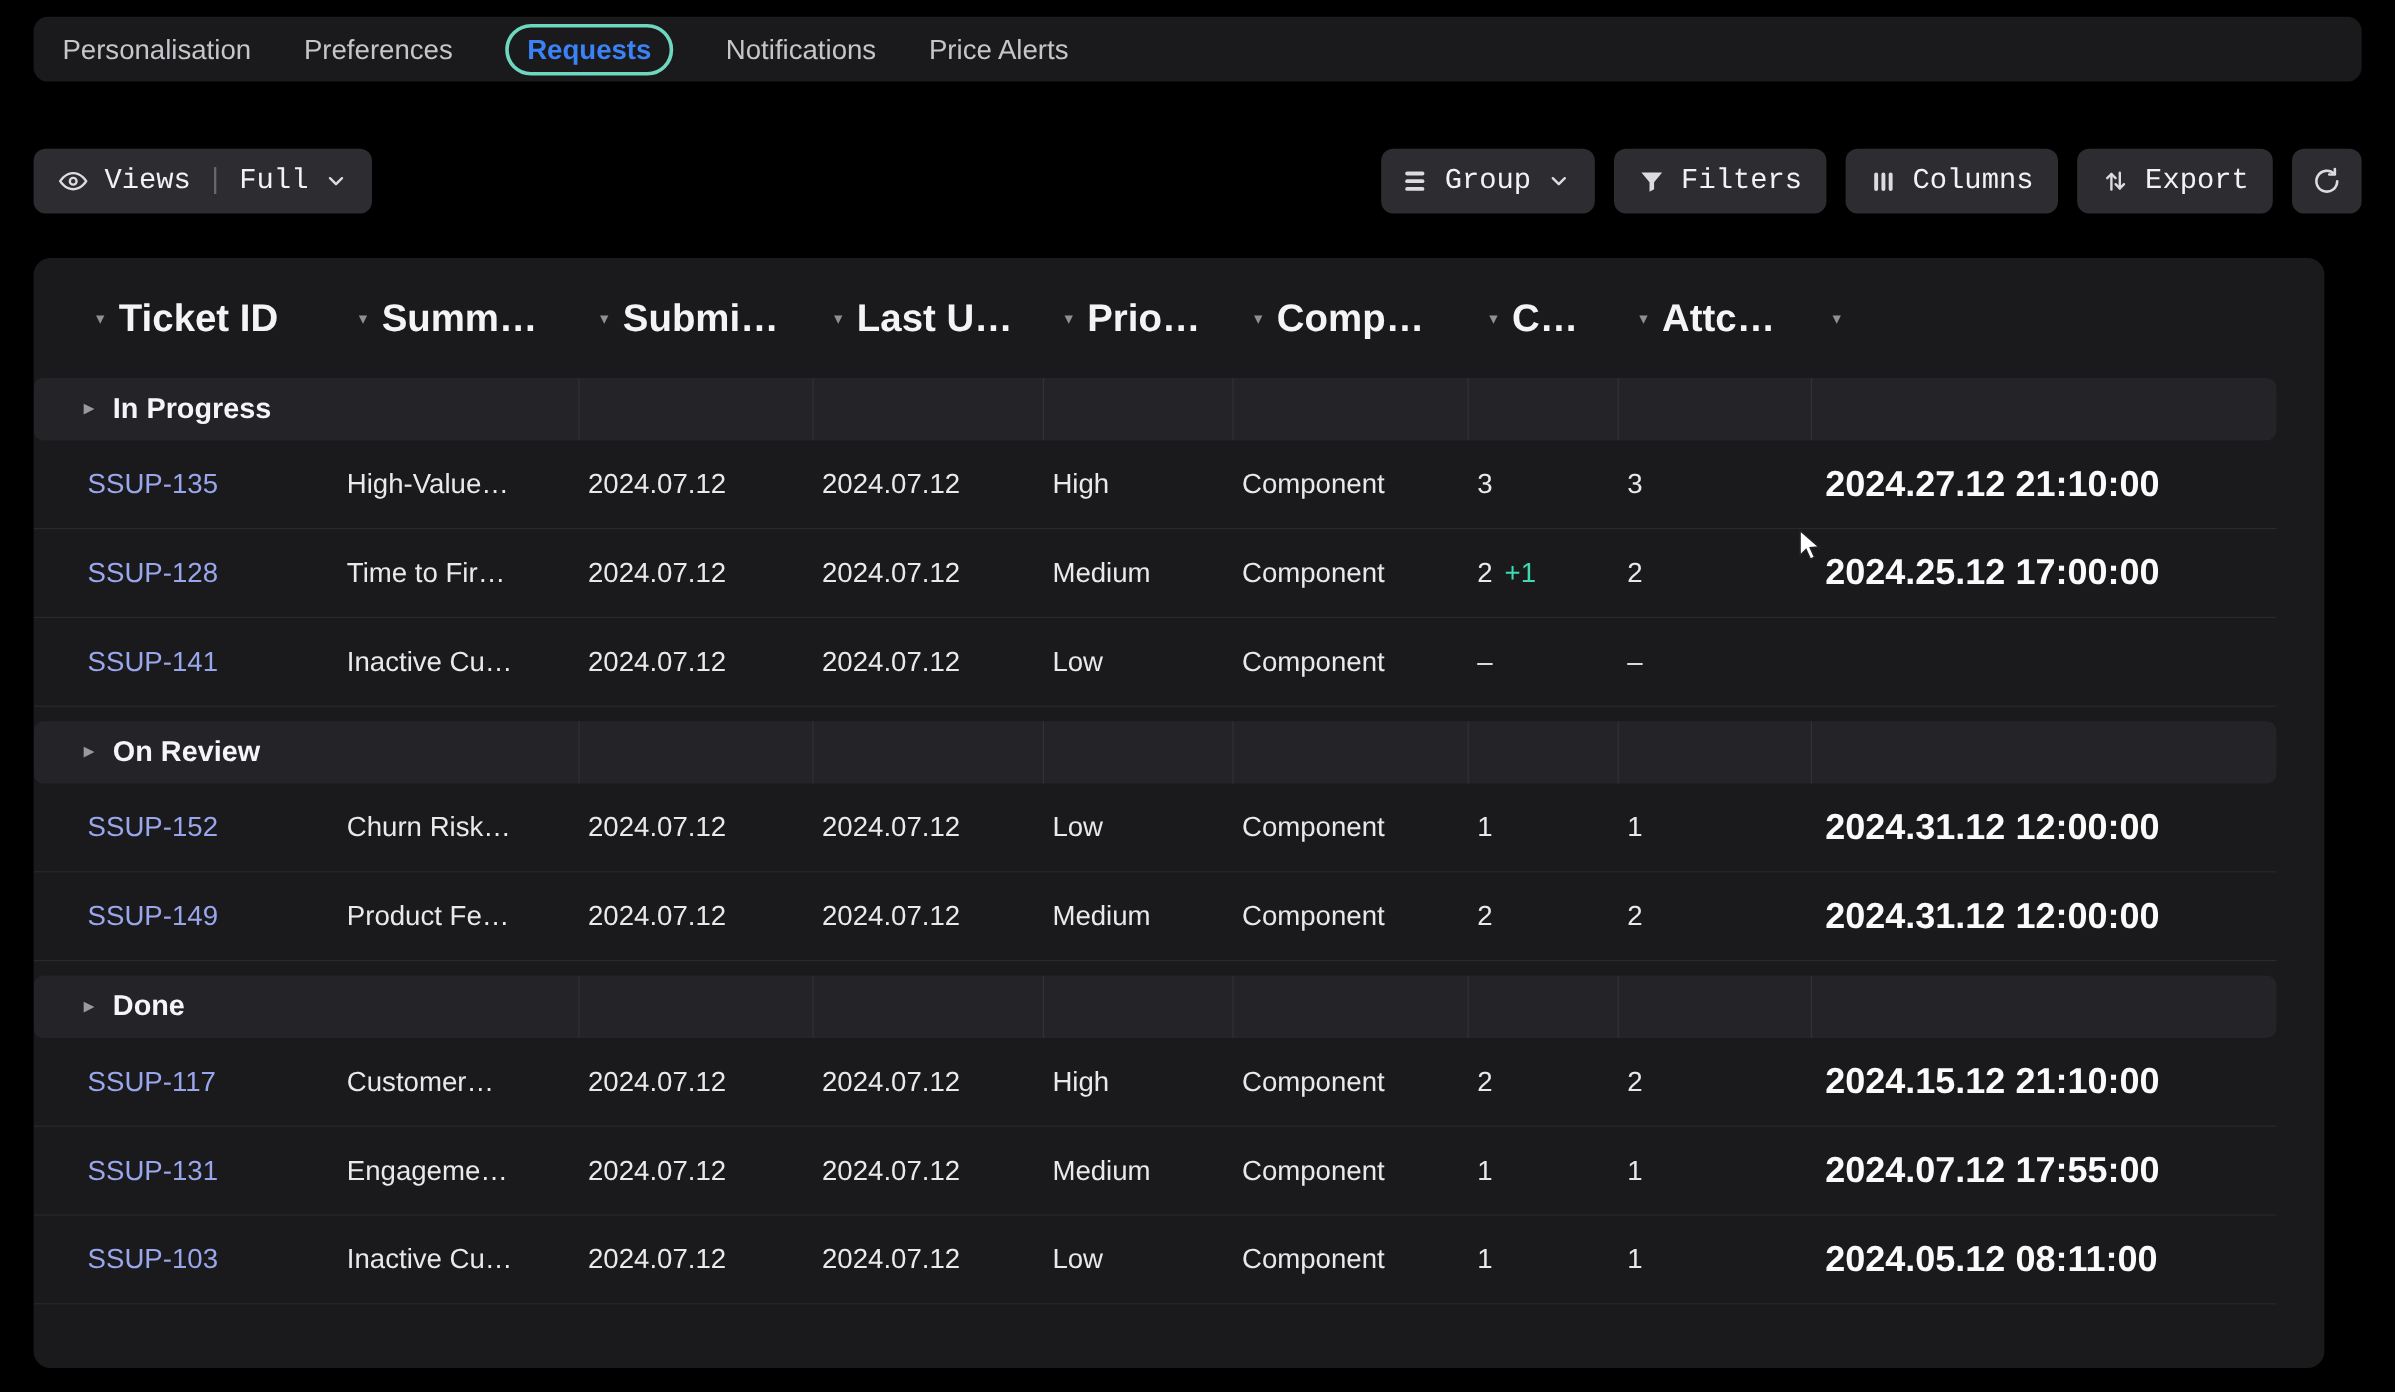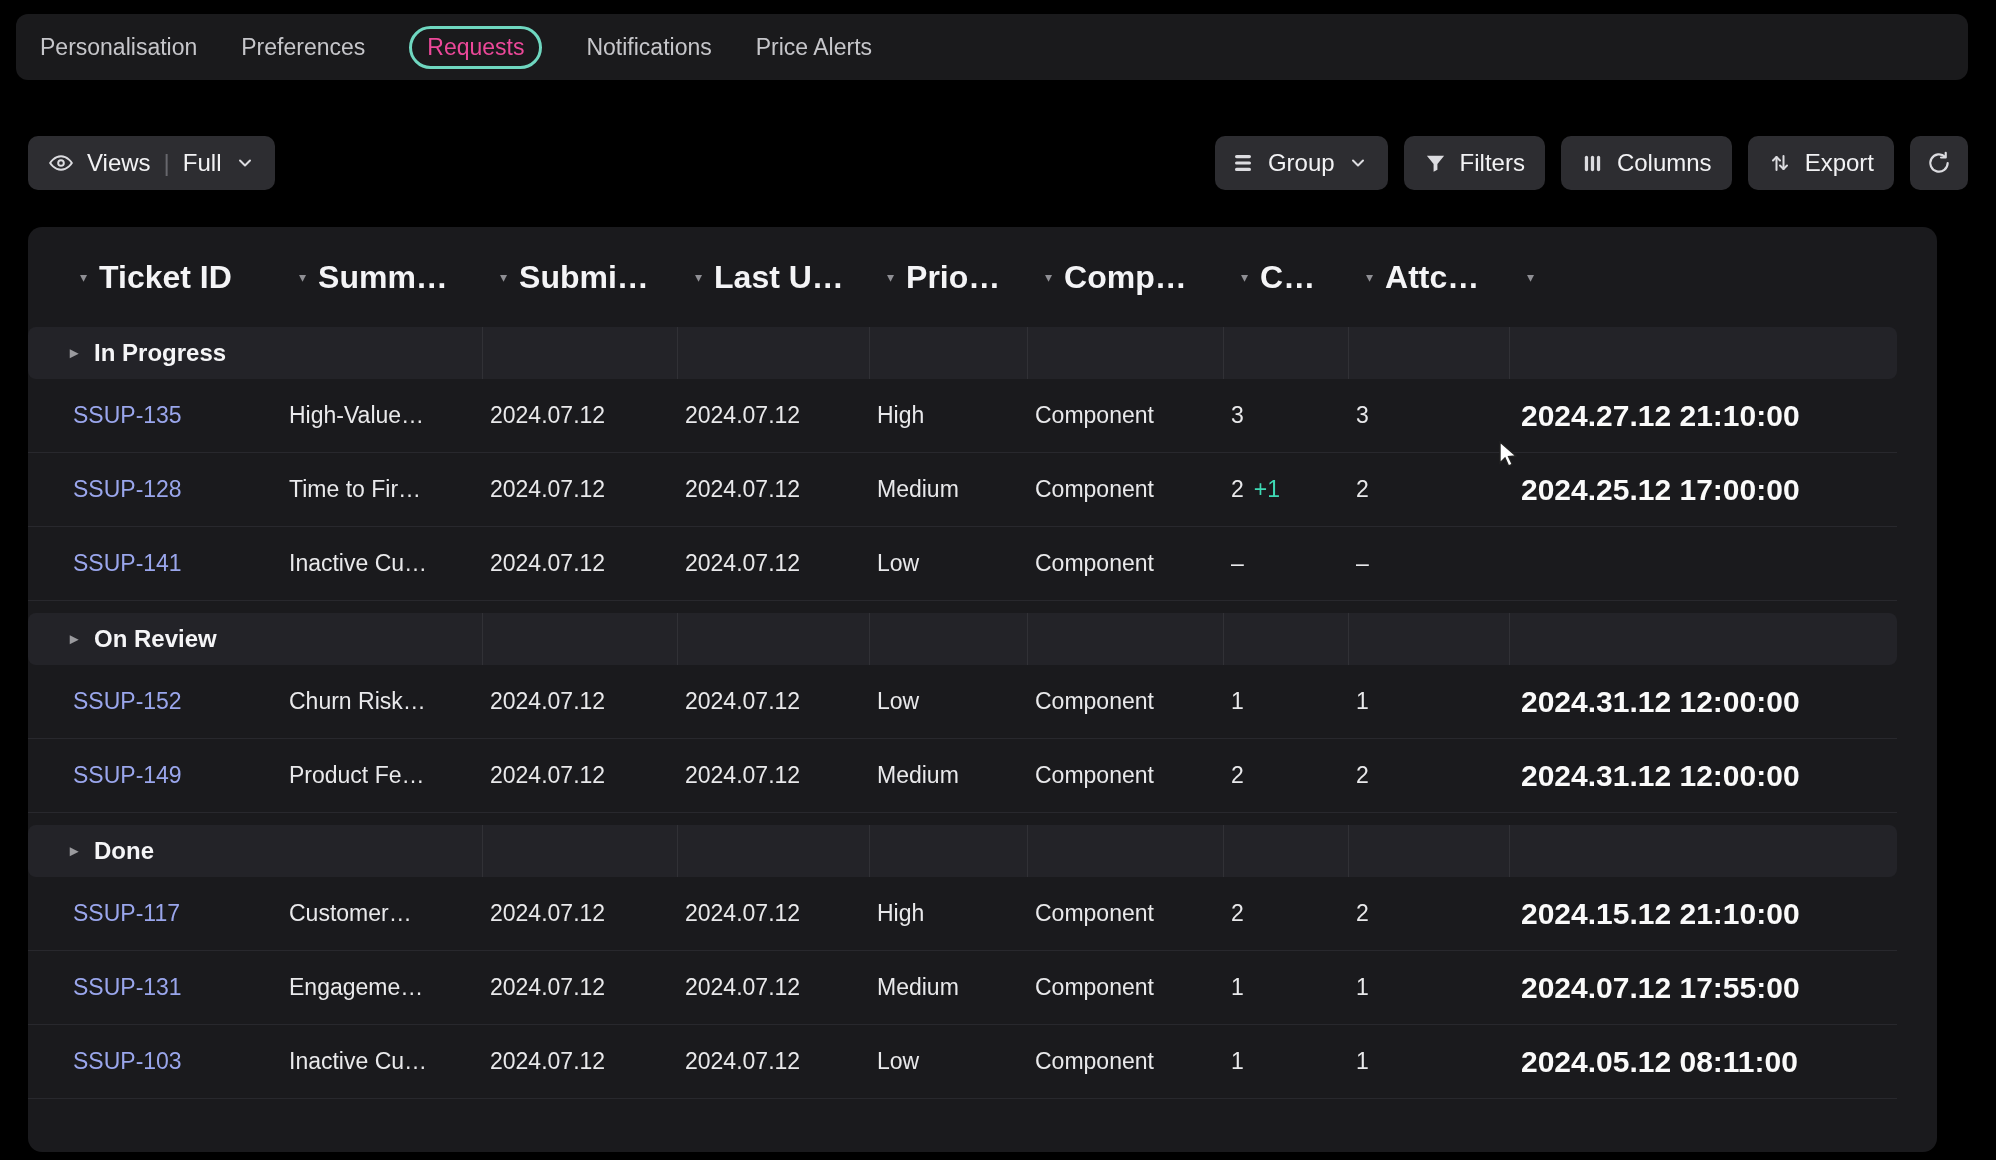--- a/index.html
+++ b/index.html
@@ -1,25 +1,25 @@
 <!DOCTYPE html>
 <html><head>
 <meta charset="utf-8">
 <style>
   * { margin:0; padding:0; box-sizing:border-box; }
   html,body { width:1996px; height:1160px; background:#000; font-family:"Liberation Sans", sans-serif; overflow:hidden; color:#eaeaec; }
 
   
-  .tabbar { margin:14px 28px 0 16px; height:66px; background:#1a1a1c; border-radius:12px;
+  .tabbar { margin:14px 28px 0 28px; height:54px; background:#1a1a1c; border-radius:12px;
             display:flex; align-items:center; padding:11px 24px; gap:44px; }
   .tab { font-size:23px; color:#c6c6ca; white-space:nowrap; cursor:pointer; }
-  .tab.active { color:#ec4899; font-weight:400; border:3px solid #6fd7c0; border-radius:22px; padding:5px 15px; }
-
-  
-  .toolbar { margin:56px 28px 0 28px; display:flex; align-items:center; gap:16px; }
+  .tab.active { color:#3b82f6; font-weight:700; border:3px solid #6fd7c0; border-radius:22px; padding:5px 15px; }
+
+  
+  .toolbar { margin:56px 28px 0 28px; display:flex; align-items:center; gap:16px;font-family:Liberation Mono, monospace; }
   .btn { height:54px; background:#2d2d31; border:none; border-radius:10px; display:flex; align-items:center;
          gap:13px; padding:0 20px; font-size:24px; color:#f2f2f4; font-family:inherit; cursor:pointer; white-space:nowrap; }
   .btn svg { display:block; }
   .btn .divider { color:#67676d; font-size:24px; }
   .push-right { margin-left:auto;padding-left:16px; }
   .btn-icon { width:58px; justify-content:center; padding:0; }
   .icon { color:#dcdce0; display:flex; align-items:center; }
 
   
   .table-panel { margin:37px 59px 0 28px; height:925px; background:#1a1a1d; border-radius:14px; overflow:hidden; position:relative; }

